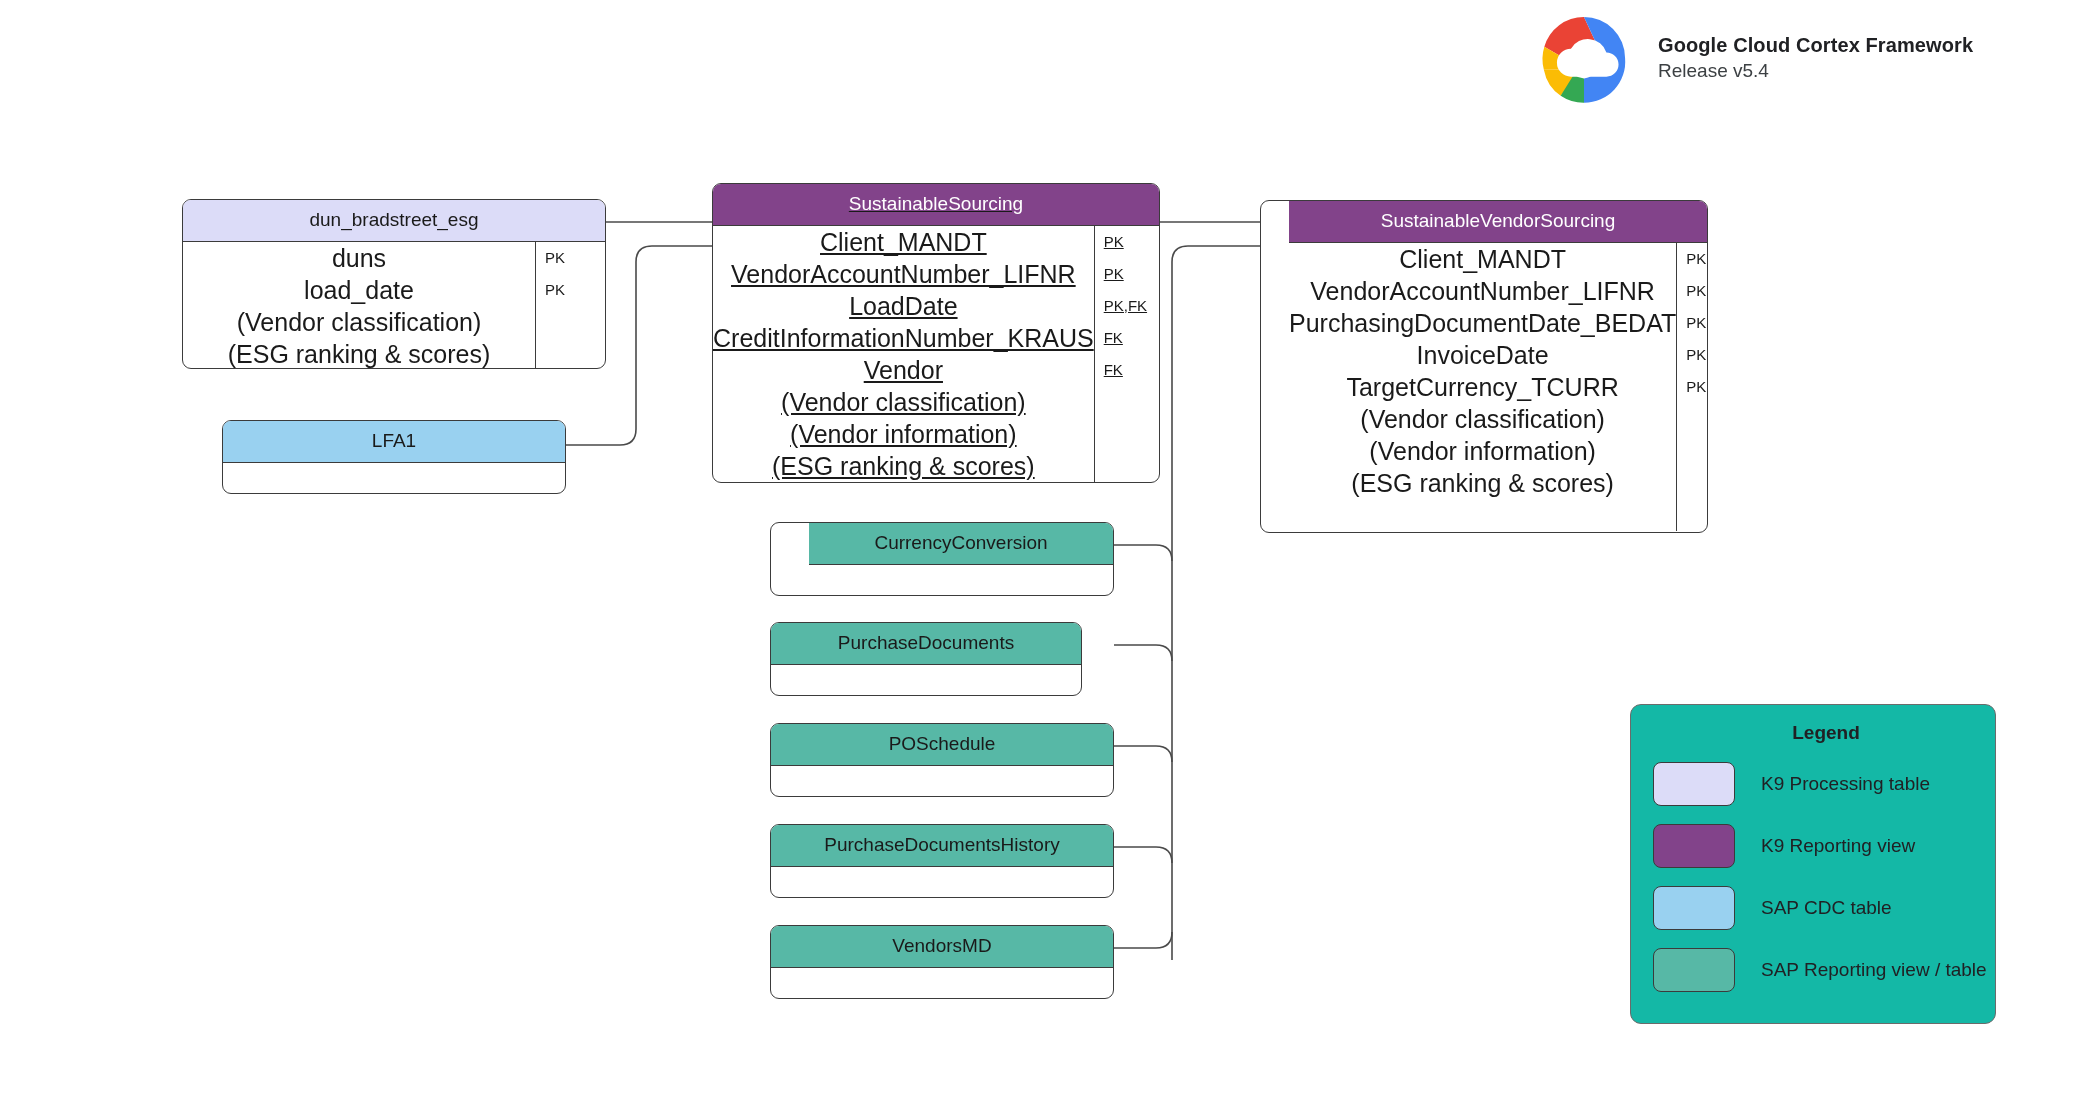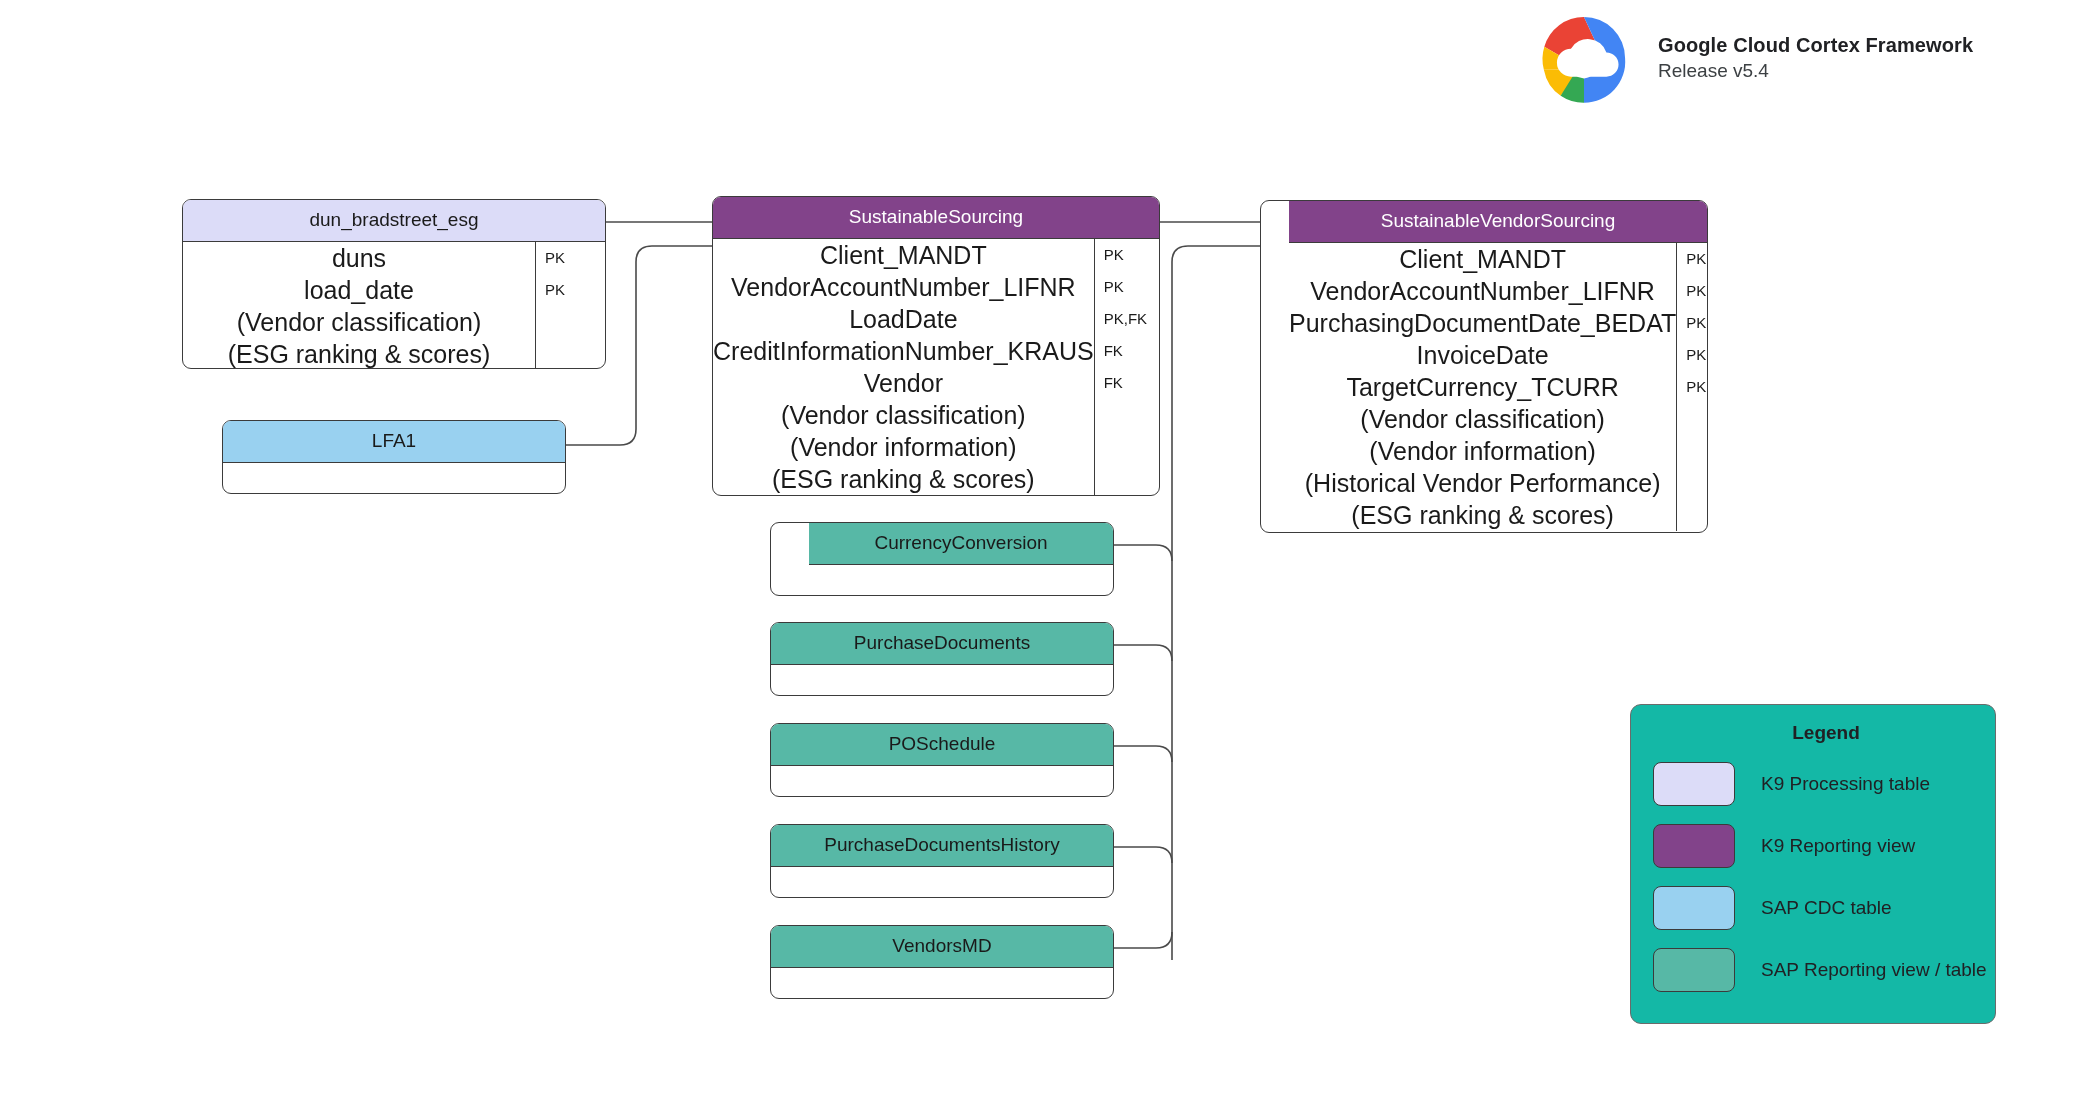--- a/index.html
+++ b/index.html
@@ -92,21 +92,21 @@
           <div class="krow">PK</div>
           <div class="krow"></div>
           <div class="krow"></div>
         </div>
       </div>
     </div>
     <div class="entity" style="left: 222px; top: 420px; width: 344px; height: 74px;">
       <div class="ehead light" style="background: rgb(153, 209, 240);">LFA1</div>
       <div class="ebody empty-body" style="height: 36px;"></div>
     </div>
-    <div class="entity" style="left: 712px; top: 196px; width: 448px; height: 300px;">
+    <div class="entity" style="left: 712px; top: 183px; width: 448px; height: 300px; text-decoration: underline;">
       <div class="ehead dark" style="background: rgb(130, 67, 138);">SustainableSourcing</div>
       <div class="ebody">
         <div class="ecol-fields">
           <div class="frow">Client_MANDT</div>
           <div class="frow">VendorAccountNumber_LIFNR</div>
           <div class="frow">LoadDate</div>
           <div class="frow">CreditInformationNumber_KRAUS</div>
           <div class="frow">Vendor</div>
           <div class="frow">(Vendor classification)</div>
           <div class="frow">(Vendor information)</div>
@@ -128,41 +128,40 @@
       <div class="ehead dark" style="background: rgb(130, 67, 138);">SustainableVendorSourcing</div>
       <div class="ebody">
         <div class="ecol-fields">
           <div class="frow">Client_MANDT</div>
           <div class="frow">VendorAccountNumber_LIFNR</div>
           <div class="frow">PurchasingDocumentDate_BEDAT</div>
           <div class="frow">InvoiceDate</div>
           <div class="frow">TargetCurrency_TCURR</div>
           <div class="frow">(Vendor classification)</div>
           <div class="frow">(Vendor information)</div>
-          <div class="frow">(Historical Vendor Performance)</div>
           <div class="frow">(ESG ranking &amp; scores)</div>
         </div>
         <div class="ecol-keys" style="width: 118px;">
           <div class="krow">PK</div>
           <div class="krow">PK</div>
           <div class="krow">PK</div>
           <div class="krow">PK</div>
           <div class="krow">PK</div>
           <div class="krow"></div>
           <div class="krow"></div>
           <div class="krow"></div>
           <div class="krow"></div>
         </div>
       </div>
     </div>
     <div class="entity" style="left: 770px; top: 522px; width: 344px; height: 74px; padding-left: 38px;">
       <div class="ehead light" style="background: rgb(87, 184, 166);">CurrencyConversion</div>
       <div class="ebody empty-body" style="height: 36px;"></div>
     </div>
-    <div class="entity" style="left: 770px; top: 622px; width: 344px; height: 74px;">
+    <div class="entity" style="left: 770px; top: 622px; width: 312px; height: 74px;">
       <div class="ehead light" style="background: rgb(87, 184, 166);">PurchaseDocuments</div>
       <div class="ebody empty-body" style="height: 36px;"></div>
     </div>
     <div class="entity" style="left: 770px; top: 723px; width: 344px; height: 74px;">
       <div class="ehead light" style="background: rgb(87, 184, 166);">POSchedule</div>
       <div class="ebody empty-body" style="height: 36px;"></div>
     </div>
     <div class="entity" style="left: 770px; top: 824px; width: 344px; height: 74px;">
       <div class="ehead light" style="background: rgb(87, 184, 166);">PurchaseDocumentsHistory</div>
       <div class="ebody empty-body" style="height: 36px;"></div>

